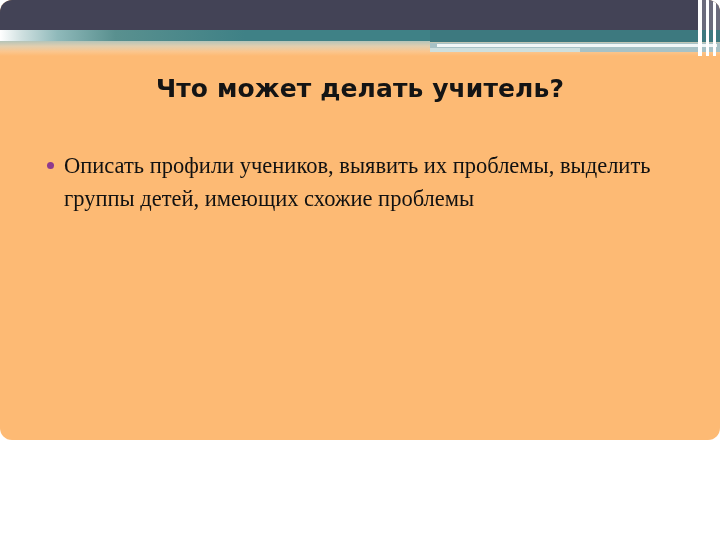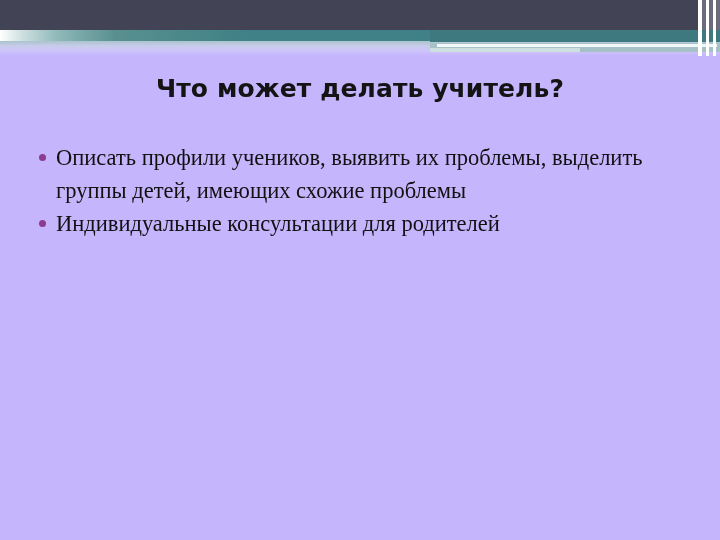--- a/index.html
+++ b/index.html
@@ -5,24 +5,25 @@
 <style>
   html, body {
     margin: 0;
     padding: 0;
     background: #ffffff;
   }
 
   .slide {
     position: relative;
     width: 720px;
-    height: 540px;
-    background: #c4b5fd;
+    height: 440px;
+    background: #fdba74;
     overflow: hidden;
     font-family: "Liberation Serif", "DejaVu Serif", serif;
+    border-radius: 12px;
   }
 
   
   .slide-header {
     position: absolute;
     top: 0;
     left: 0;
     width: 720px;
     height: 56px;
   }
@@ -144,21 +145,21 @@
     color: #141414;
     letter-spacing: 0.1px;
   }
 
   
   .body-list {
     position: absolute;
     top: 138px;
     left: 30px;
     width: 660px;
-    margin: 4px;
+    margin: 12px;
     padding: 0;
     list-style: none;
   }
 
   .bullet-item {
     position: relative;
     padding-left: 22px;
     margin: 0 0 1px 0;
     font-family: "Liberation Serif", "DejaVu Serif", serif;
     font-size: 22.5px;
@@ -201,19 +202,15 @@
     <div class="stripe s3"></div>
   </div>
 
   <div class="slide-title">Что может делать учитель?</div>
 
   <ul class="body-list">
     <li class="bullet-item">
       <span class="bullet-dot"></span>
       <span class="bullet-text">Описать профили учеников, выявить их проблемы, выделить группы детей, имеющих схожие проблемы</span>
     </li>
-    <li class="bullet-item">
-      <span class="bullet-dot"></span>
-      <span class="bullet-text">Индивидуальные консультации для родителей</span>
-    </li>
   </ul>
 
 </div>
 
 </body></html>

